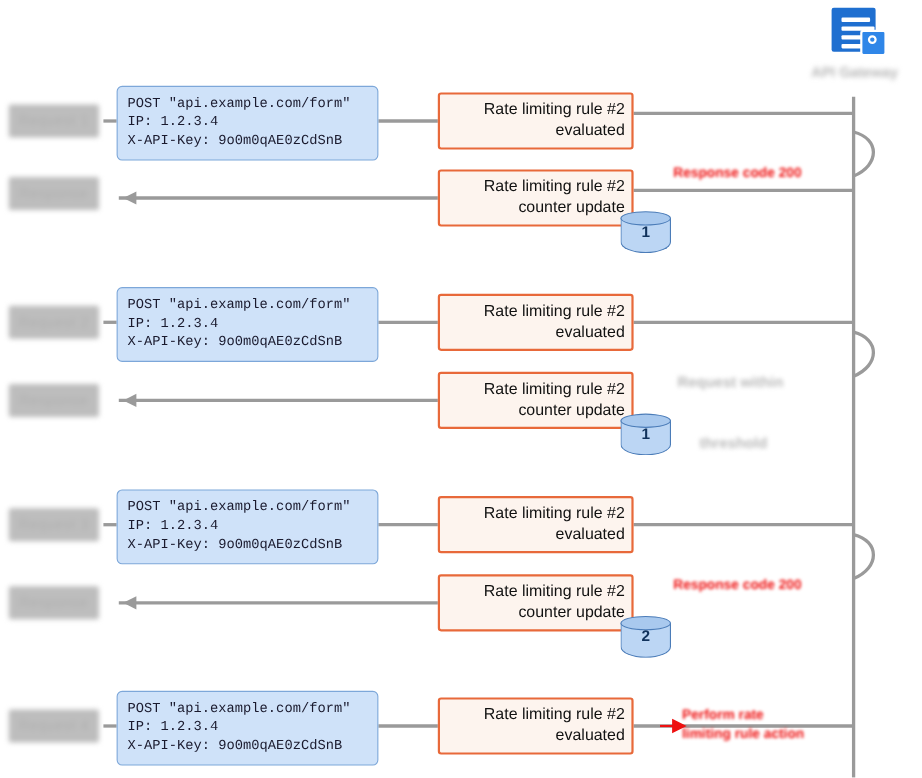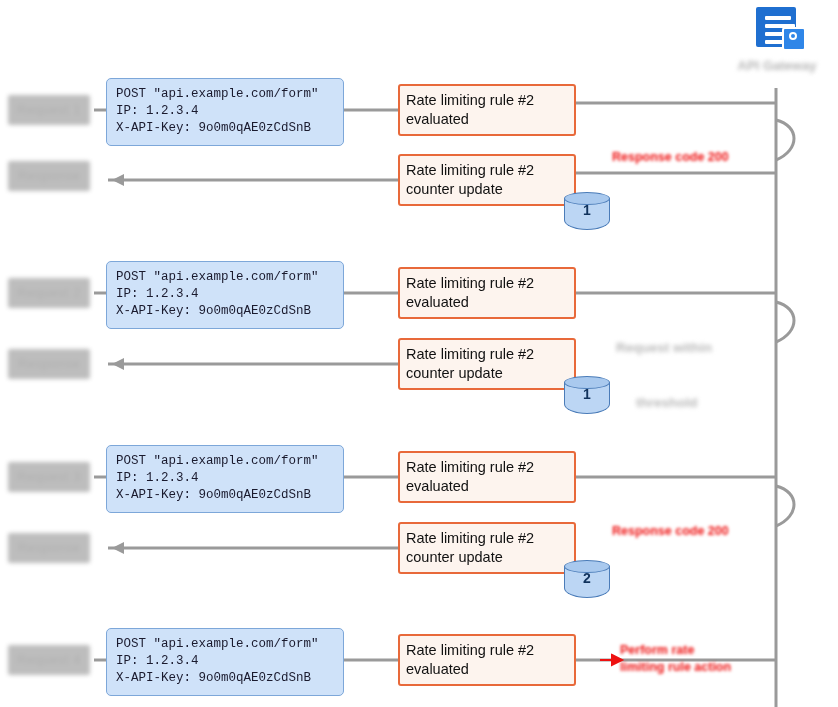--- a/index.html
+++ b/index.html
@@ -62,21 +62,21 @@
     position: absolute;
     width: 178px;
     height: 52px;
     background: #fdf4ee;
     border: 2.2px solid #e8693a;
     border-radius: 3px;
     box-sizing: border-box;
     display: flex;
     align-items: center;
     justify-content: center;
-    text-align: left;
+    text-align: right;
     font-size: 14.5px;
     line-height: 19px;
     color: #111111;
     padding: 0 6px;
   }
 
   
   .counter {
     position: absolute;
     width: 46px;

